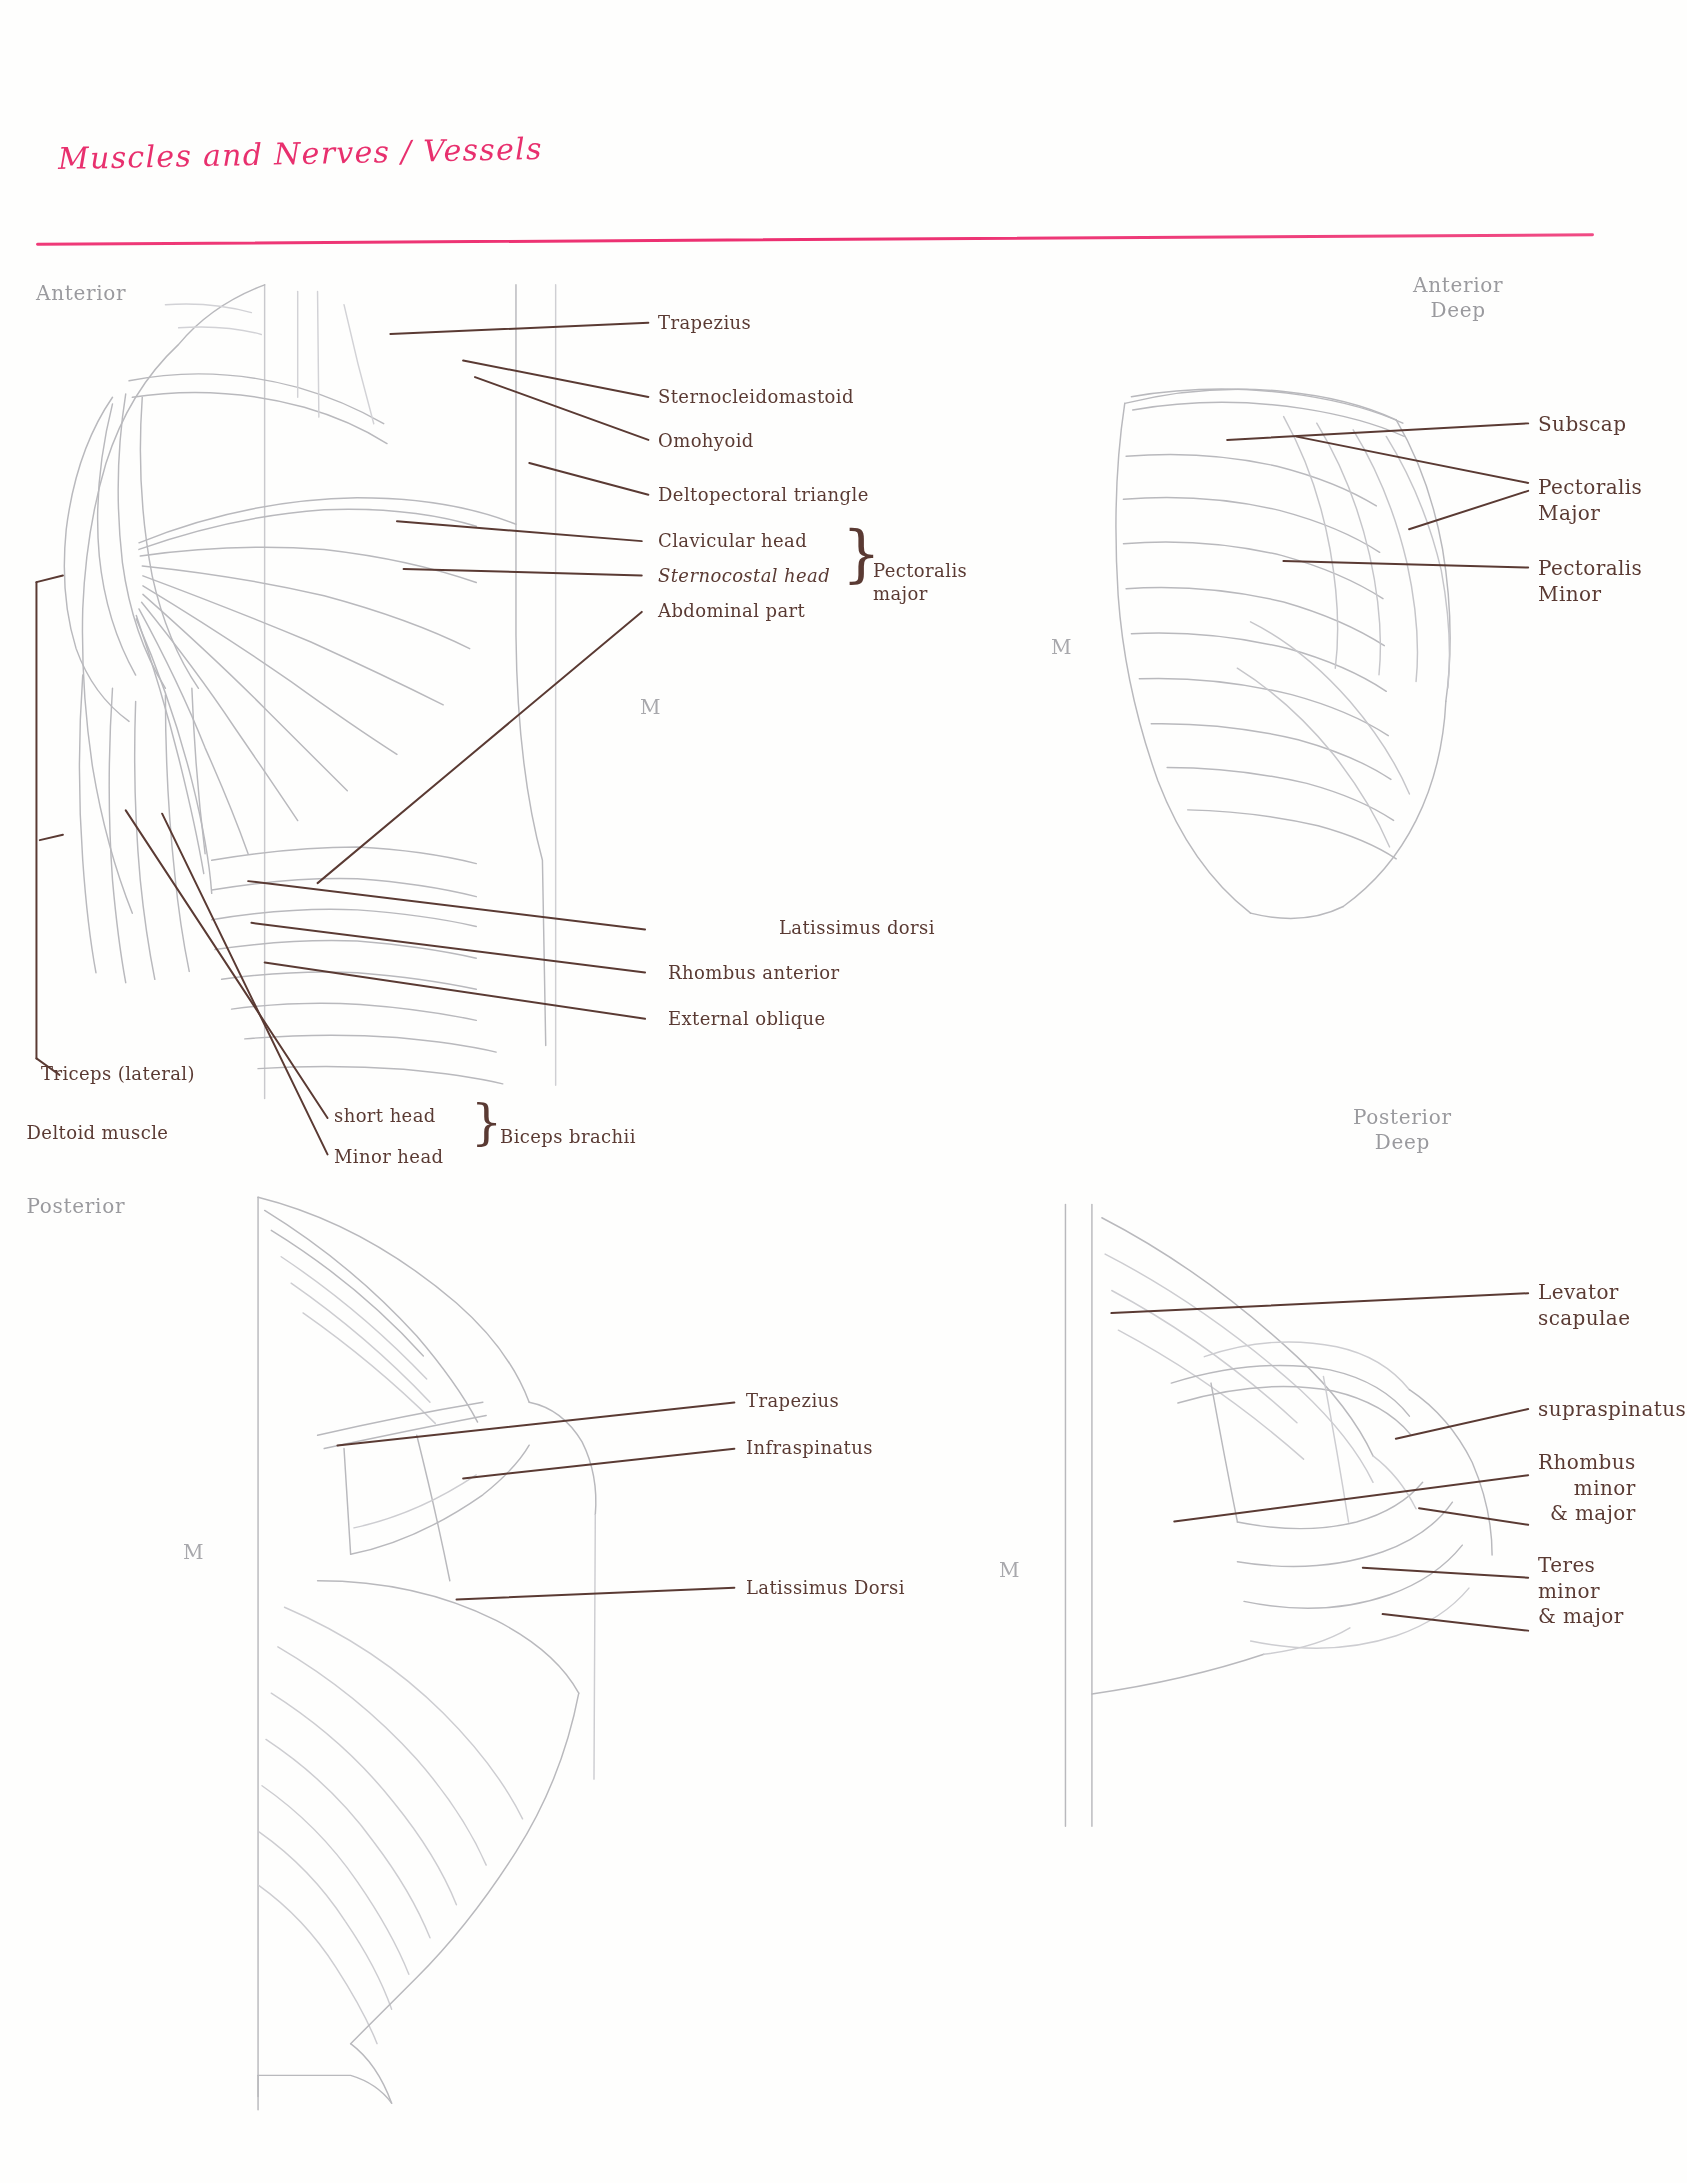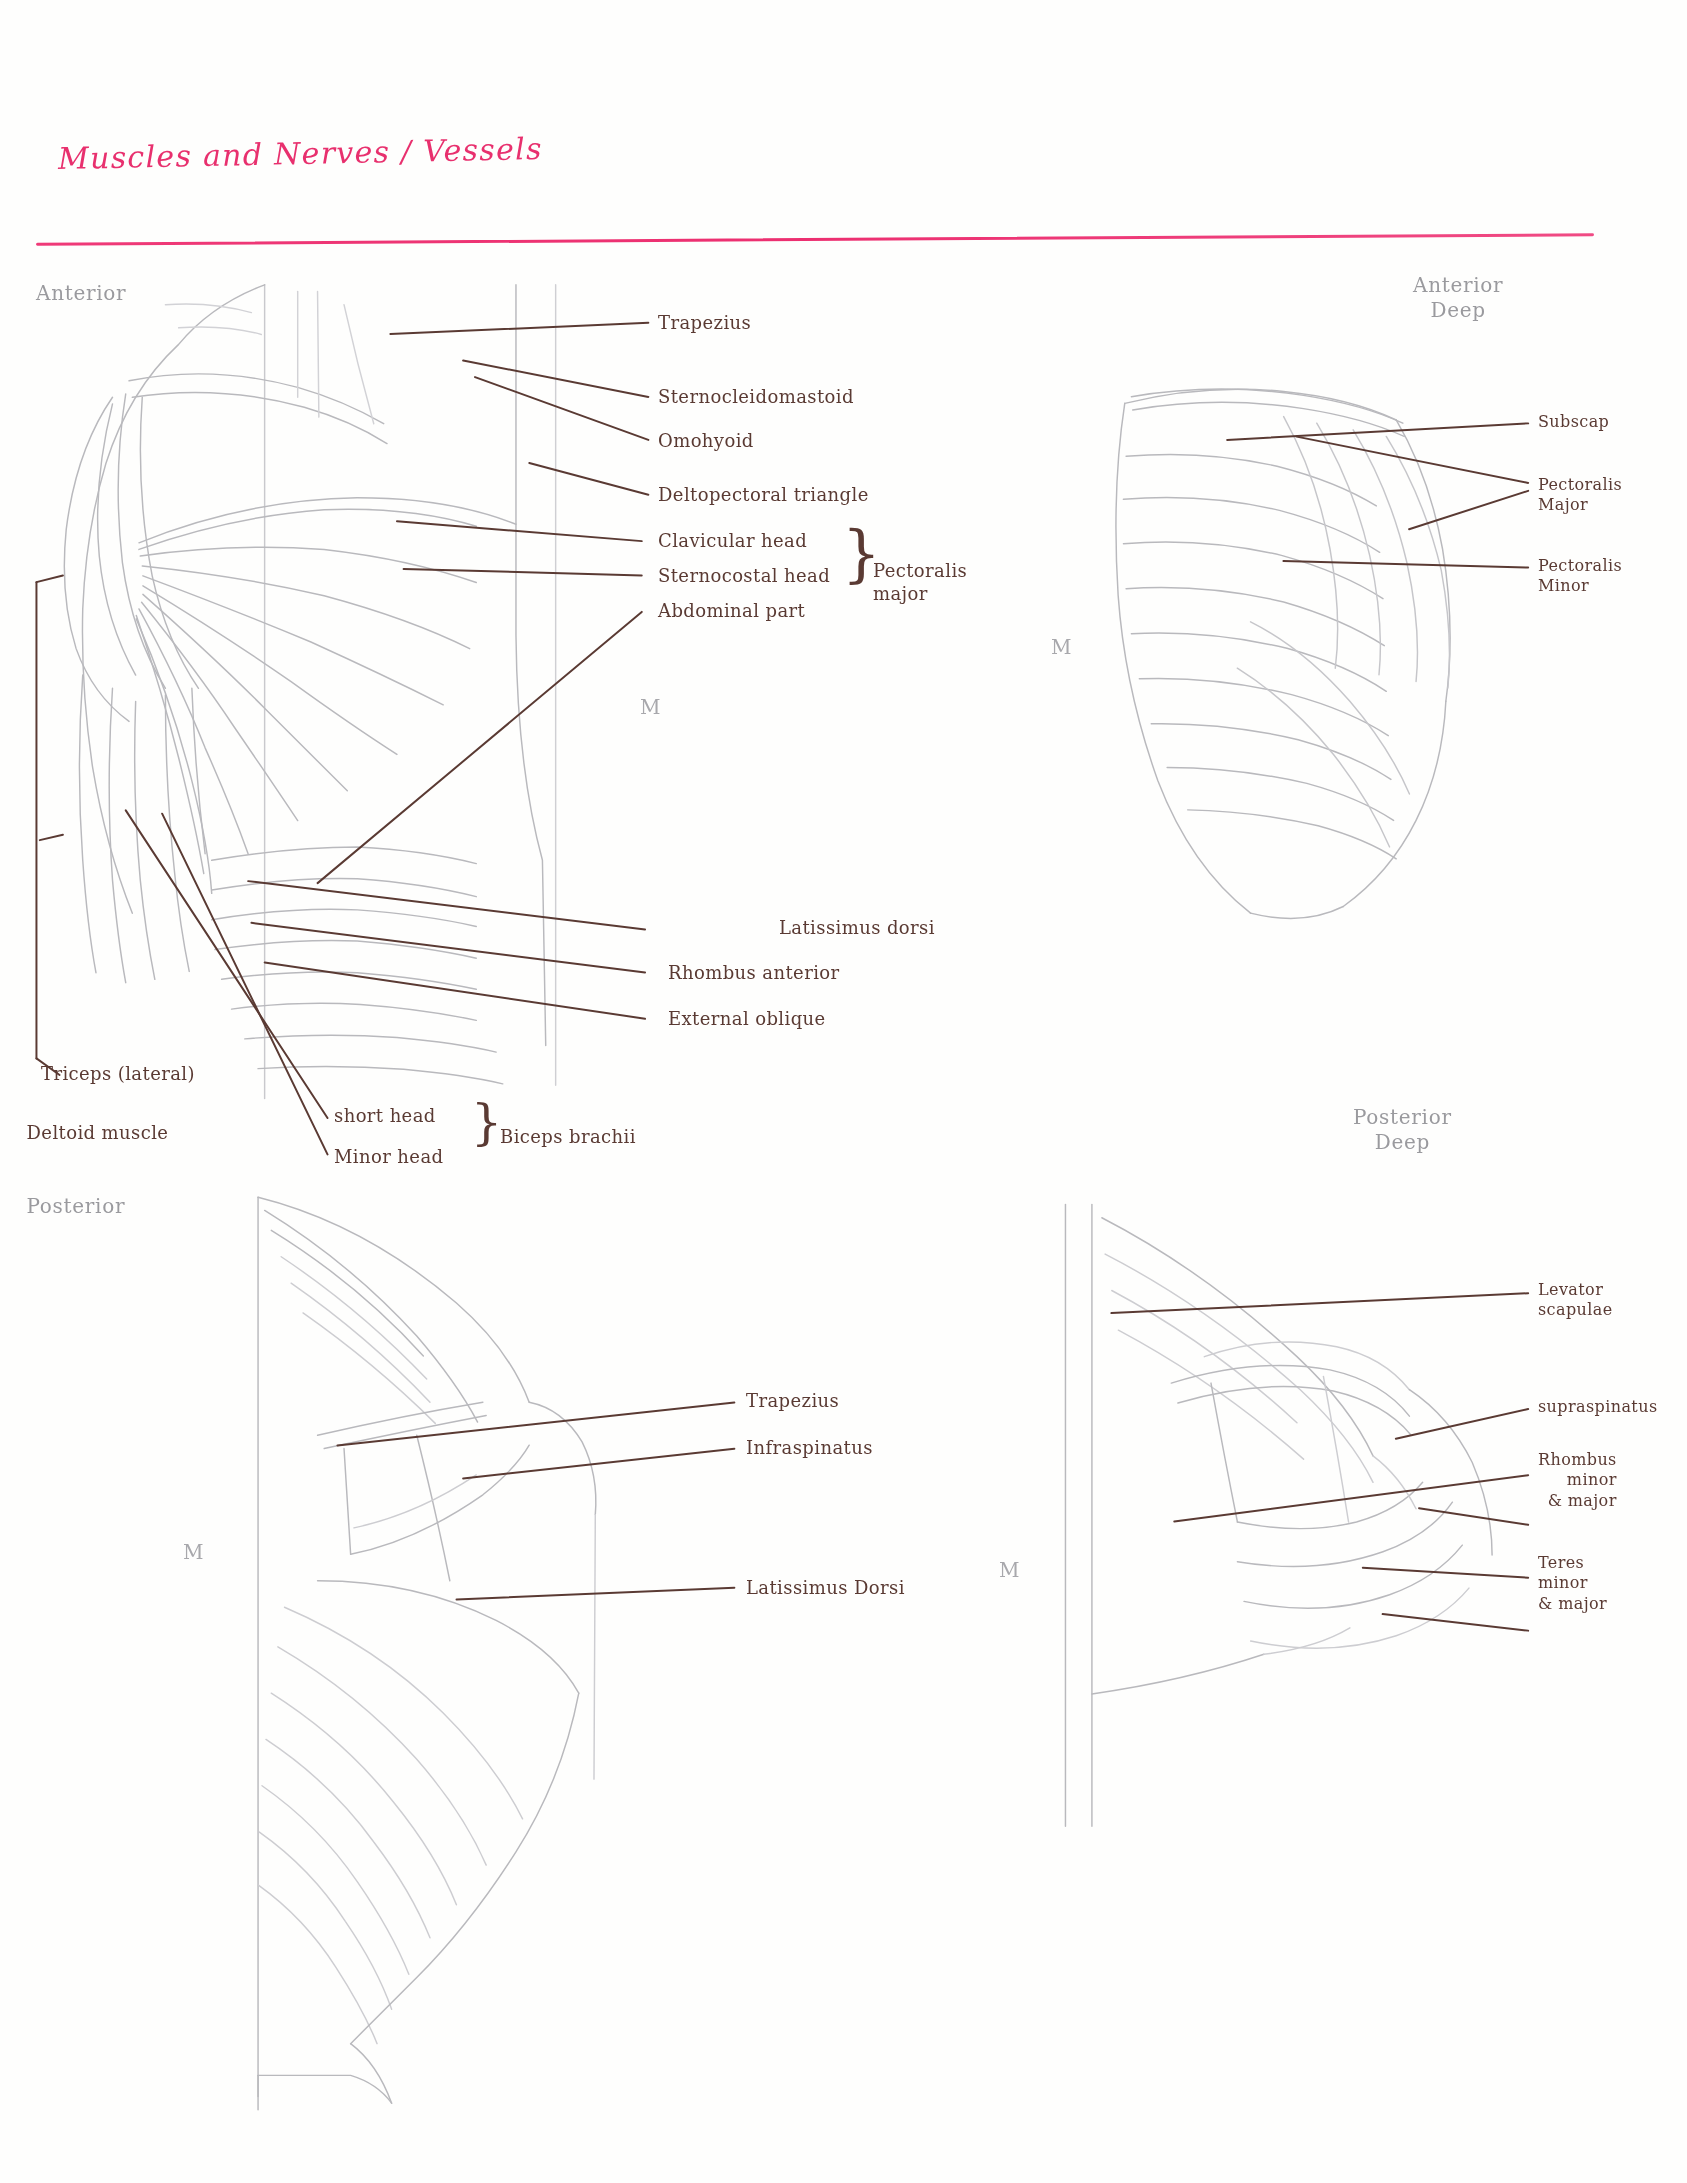--- a/index.html
+++ b/index.html
@@ -60,21 +60,21 @@
   
   .lbl {
     position: absolute;
     font-family: "DejaVu Serif", serif;
     font-size: 18px;
     color: #5a3a33;
     letter-spacing: 0.4px;
     line-height: 1.28;
     white-space: pre-line;
   }
-  .lbl.small { font-size: 16px; }
+  .lbl.small { font-size: 20px; }
 
   .brace {
     position: absolute;
     font-family: "DejaVu Serif", serif;
     color: #5a3a33;
     line-height: 1;
   }
 
   
   .leaders {
@@ -295,21 +295,21 @@
   <div class="mark-m" style="left:640px; top:695px;">M</div>
   <div class="mark-m" style="left:1051px; top:635px;">M</div>
   <div class="mark-m" style="left:183px; top:1540px;">M</div>
   <div class="mark-m" style="left:999px; top:1558px;">M</div>
 
   <div class="lbl" style="left:658px; top:311px;">Trapezius</div>
   <div class="lbl" style="left:658px; top:385px;">Sternocleidomastoid</div>
   <div class="lbl" style="left:658px; top:429px;">Omohyoid</div>
   <div class="lbl" style="left:658px; top:483px;">Deltopectoral triangle</div>
   <div class="lbl" style="left:658px; top:529px;">Clavicular head</div>
-  <div class="lbl" style="left:658px; top:564px;">Sternocostal head</div>
+  <div class="lbl" style="left:658px; top:564px;font-style:italic;">Sternocostal head</div>
   <div class="lbl" style="left:658px; top:599px;">Abdominal part</div>
   <div class="brace" style="left:842px; top:523px; font-size:61px;">}</div>
   <div class="lbl" style="left:873px; top:559px;">Pectoralis
 major</div>
 
   <div class="lbl" style="left:779px; top:916px;">Latissimus dorsi</div>
   <div class="lbl" style="left:668px; top:961px;">Rhombus anterior</div>
   <div class="lbl" style="left:668px; top:1007px;">External oblique</div>
 
   <div class="lbl" style="left:41px; top:1062px;">Triceps (lateral)</div>

